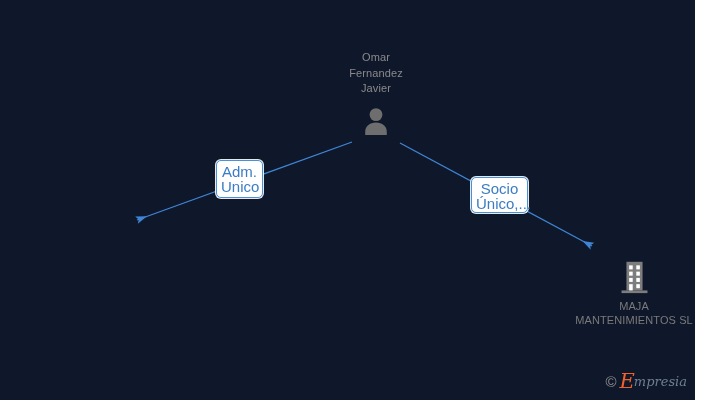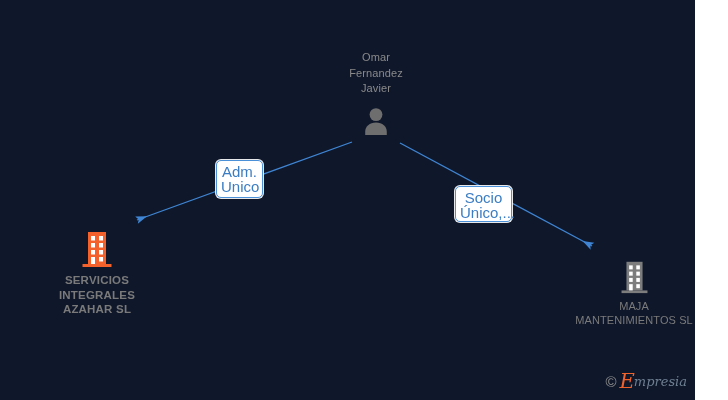--- a/index.html
+++ b/index.html
@@ -101,25 +101,24 @@
     white-space: pre-line;
     box-shadow: 0 0 0 1px rgba(255,255,255,0.9);
   }
   .rel-adm {
     left: 216px;
     top: 160px;
     width: 47px;
     height: 38px;
   }
   .rel-socio {
-    left: 455px;
+    left: 471px;
     top: 177px;
     width: 57px;
     height: 36px;
-    margin-top: 9px;
   }
 
   
   .watermark {
     position: absolute;
     right: 8px;
     bottom: 8px;
     display: flex;
     align-items: center;
     height: 22px;
@@ -172,37 +171,20 @@
       <path d="M16 17.6 C9.6 17.6 5.2 21.6 5.2 26.8 L5.2 30 L26.8 30 L26.8 26.8 C26.8 21.6 22.4 17.6 16 17.6 Z" fill="#6e6e6e"></path>
     </svg>
   </div>
 
   <div class="rel-label rel-adm">Adm.
 Unico</div>
 
   <div class="rel-label rel-socio">Socio
 Único,...</div>
 
-  <div class="node company-node company-left">
-    <svg class="building-icon" width="30" height="38" viewBox="0 0 30 38" xmlns="http://www.w3.org/2000/svg">
-      <rect x="6" y="2" width="18" height="32" fill="#f4612a"></rect>
-      <rect x="0.5" y="34" width="29" height="3" fill="#f4612a"></rect>
-      <rect x="9" y="6" width="4" height="4.5" fill="#ffffff"></rect>
-      <rect x="17" y="6" width="4" height="4.5" fill="#ffffff"></rect>
-      <rect x="9" y="13" width="4" height="4.5" fill="#ffffff"></rect>
-      <rect x="17" y="13" width="4" height="4.5" fill="#ffffff"></rect>
-      <rect x="9" y="20" width="4" height="4.5" fill="#ffffff"></rect>
-      <rect x="17" y="20" width="4" height="4.5" fill="#ffffff"></rect>
-      <rect x="9" y="27" width="4" height="7" fill="#ffffff"></rect>
-      <rect x="17" y="27" width="4" height="4.5" fill="#ffffff"></rect>
-    </svg>
-    <div class="company-label bold">SERVICIOS
-INTEGRALES
-AZAHAR SL</div>
-  </div>
 
   <div class="node company-node company-right">
     <svg class="building-icon" width="27" height="34" viewBox="0 0 30 38" xmlns="http://www.w3.org/2000/svg">
       <rect x="6" y="2" width="18" height="32" fill="#7d7d7d"></rect>
       <rect x="0.5" y="34" width="29" height="3" fill="#7d7d7d"></rect>
       <rect x="9" y="6" width="4" height="4.5" fill="#ffffff"></rect>
       <rect x="17" y="6" width="4" height="4.5" fill="#ffffff"></rect>
       <rect x="9" y="13" width="4" height="4.5" fill="#ffffff"></rect>
       <rect x="17" y="13" width="4" height="4.5" fill="#ffffff"></rect>
       <rect x="9" y="20" width="4" height="4.5" fill="#ffffff"></rect>

